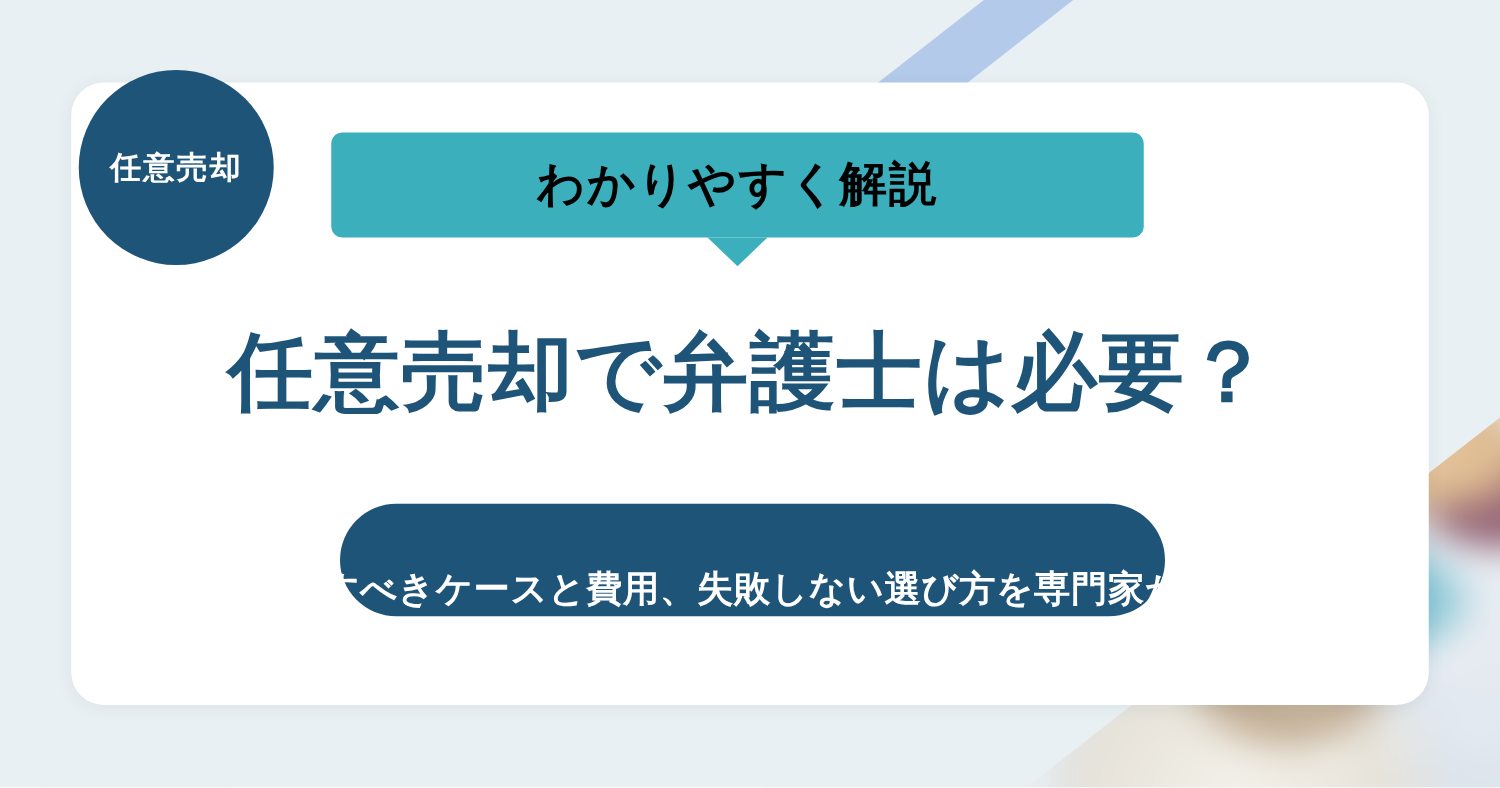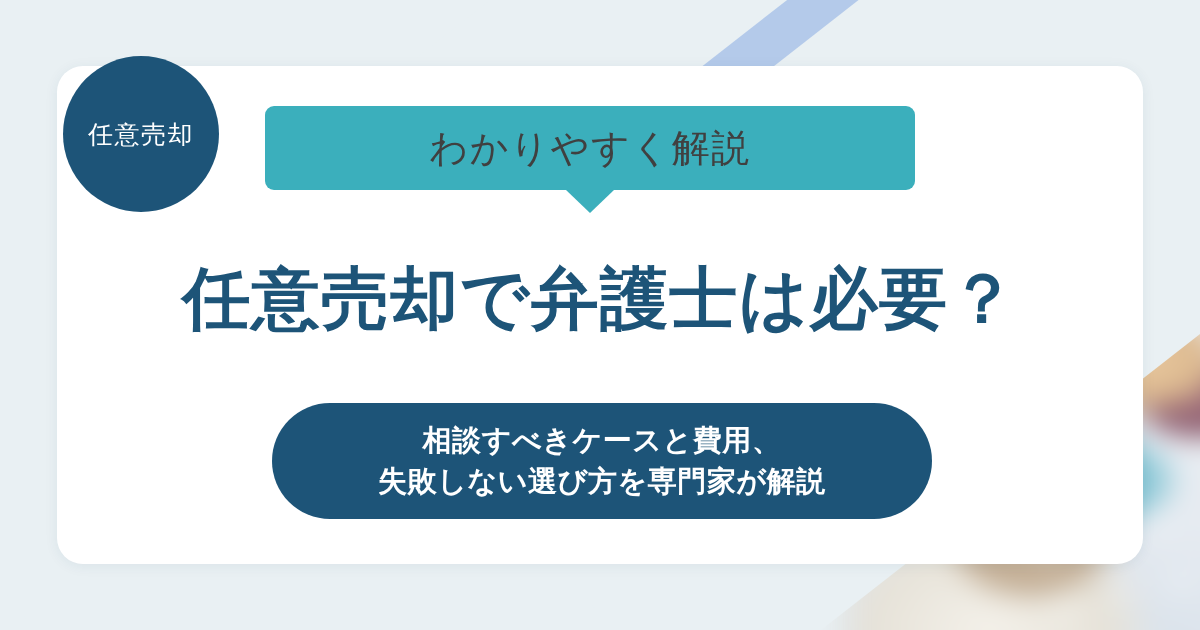--- a/index.html
+++ b/index.html
@@ -85,32 +85,32 @@
   }
 
   
   .badge-circle{
     position:absolute;left:63px;top:56px;width:156px;height:156px;
     border-radius:50%;background:#1d5478;
     display:flex;align-items:center;justify-content:center;
     z-index:6;
   }
   .badge-circle span{
-    color:#ffffff;font-size:25px;font-weight:400;letter-spacing:.06em;
+    color:#ffffff;font-size:25px;font-weight:700;letter-spacing:.06em;
     line-height:1;white-space:nowrap;
   }
 
   
   .ribbon-wrap{position:absolute;left:265px;top:106px;width:650px;z-index:5;}
   .ribbon{
     width:650px;height:84px;background:#3bafbc;border-radius:9px;
     display:flex;align-items:center;justify-content:center;
   }
   .ribbon span{
-    color:#404040;font-size:38px;font-weight:400;letter-spacing:.04em;line-height:1;
+    color:#000000;font-size:38px;font-weight:700;letter-spacing:.04em;line-height:1;
   }
   .ribbon-tail{
     position:absolute;left:50%;top:84px;transform:translateX(-50%);
     width:0;height:0;border-left:24px solid transparent;border-right:24px solid transparent;
     border-top:23px solid #3bafbc;
   }
 
   
   .headline{
     position:absolute;left:57px;top:260px;width:1086px;
@@ -121,23 +121,23 @@
     color:#1d5478;font-size:68px;font-weight:700;letter-spacing:.02em;line-height:1.12;
     text-shadow:
        0 0 10px #ffffff, 0 0 10px #ffffff,
        2px 2px 0 #ffffff, -2px 2px 0 #ffffff,
        2px -2px 0 #ffffff, -2px -2px 0 #ffffff;
     white-space:nowrap;
   }
 
   
   .subtitle-pill{
-    position:absolute;left:272px;top:403px;width:660px;height:116px;
+    position:absolute;left:272px;top:403px;width:660px;height:90px;
     background:#1d5478;border-radius:63px;
-    display:flex;flex-direction:column;align-items:center;justify-content:center;
+    display:flex;align-items:flex-end;justify-content:center;
     z-index:5;
   }
   .subtitle-pill .line{
     color:#ffffff;font-size:29px;font-weight:700;letter-spacing:.02em;line-height:1.42;
     white-space:nowrap;
   }
 </style>
 </head>
 <body>
 

